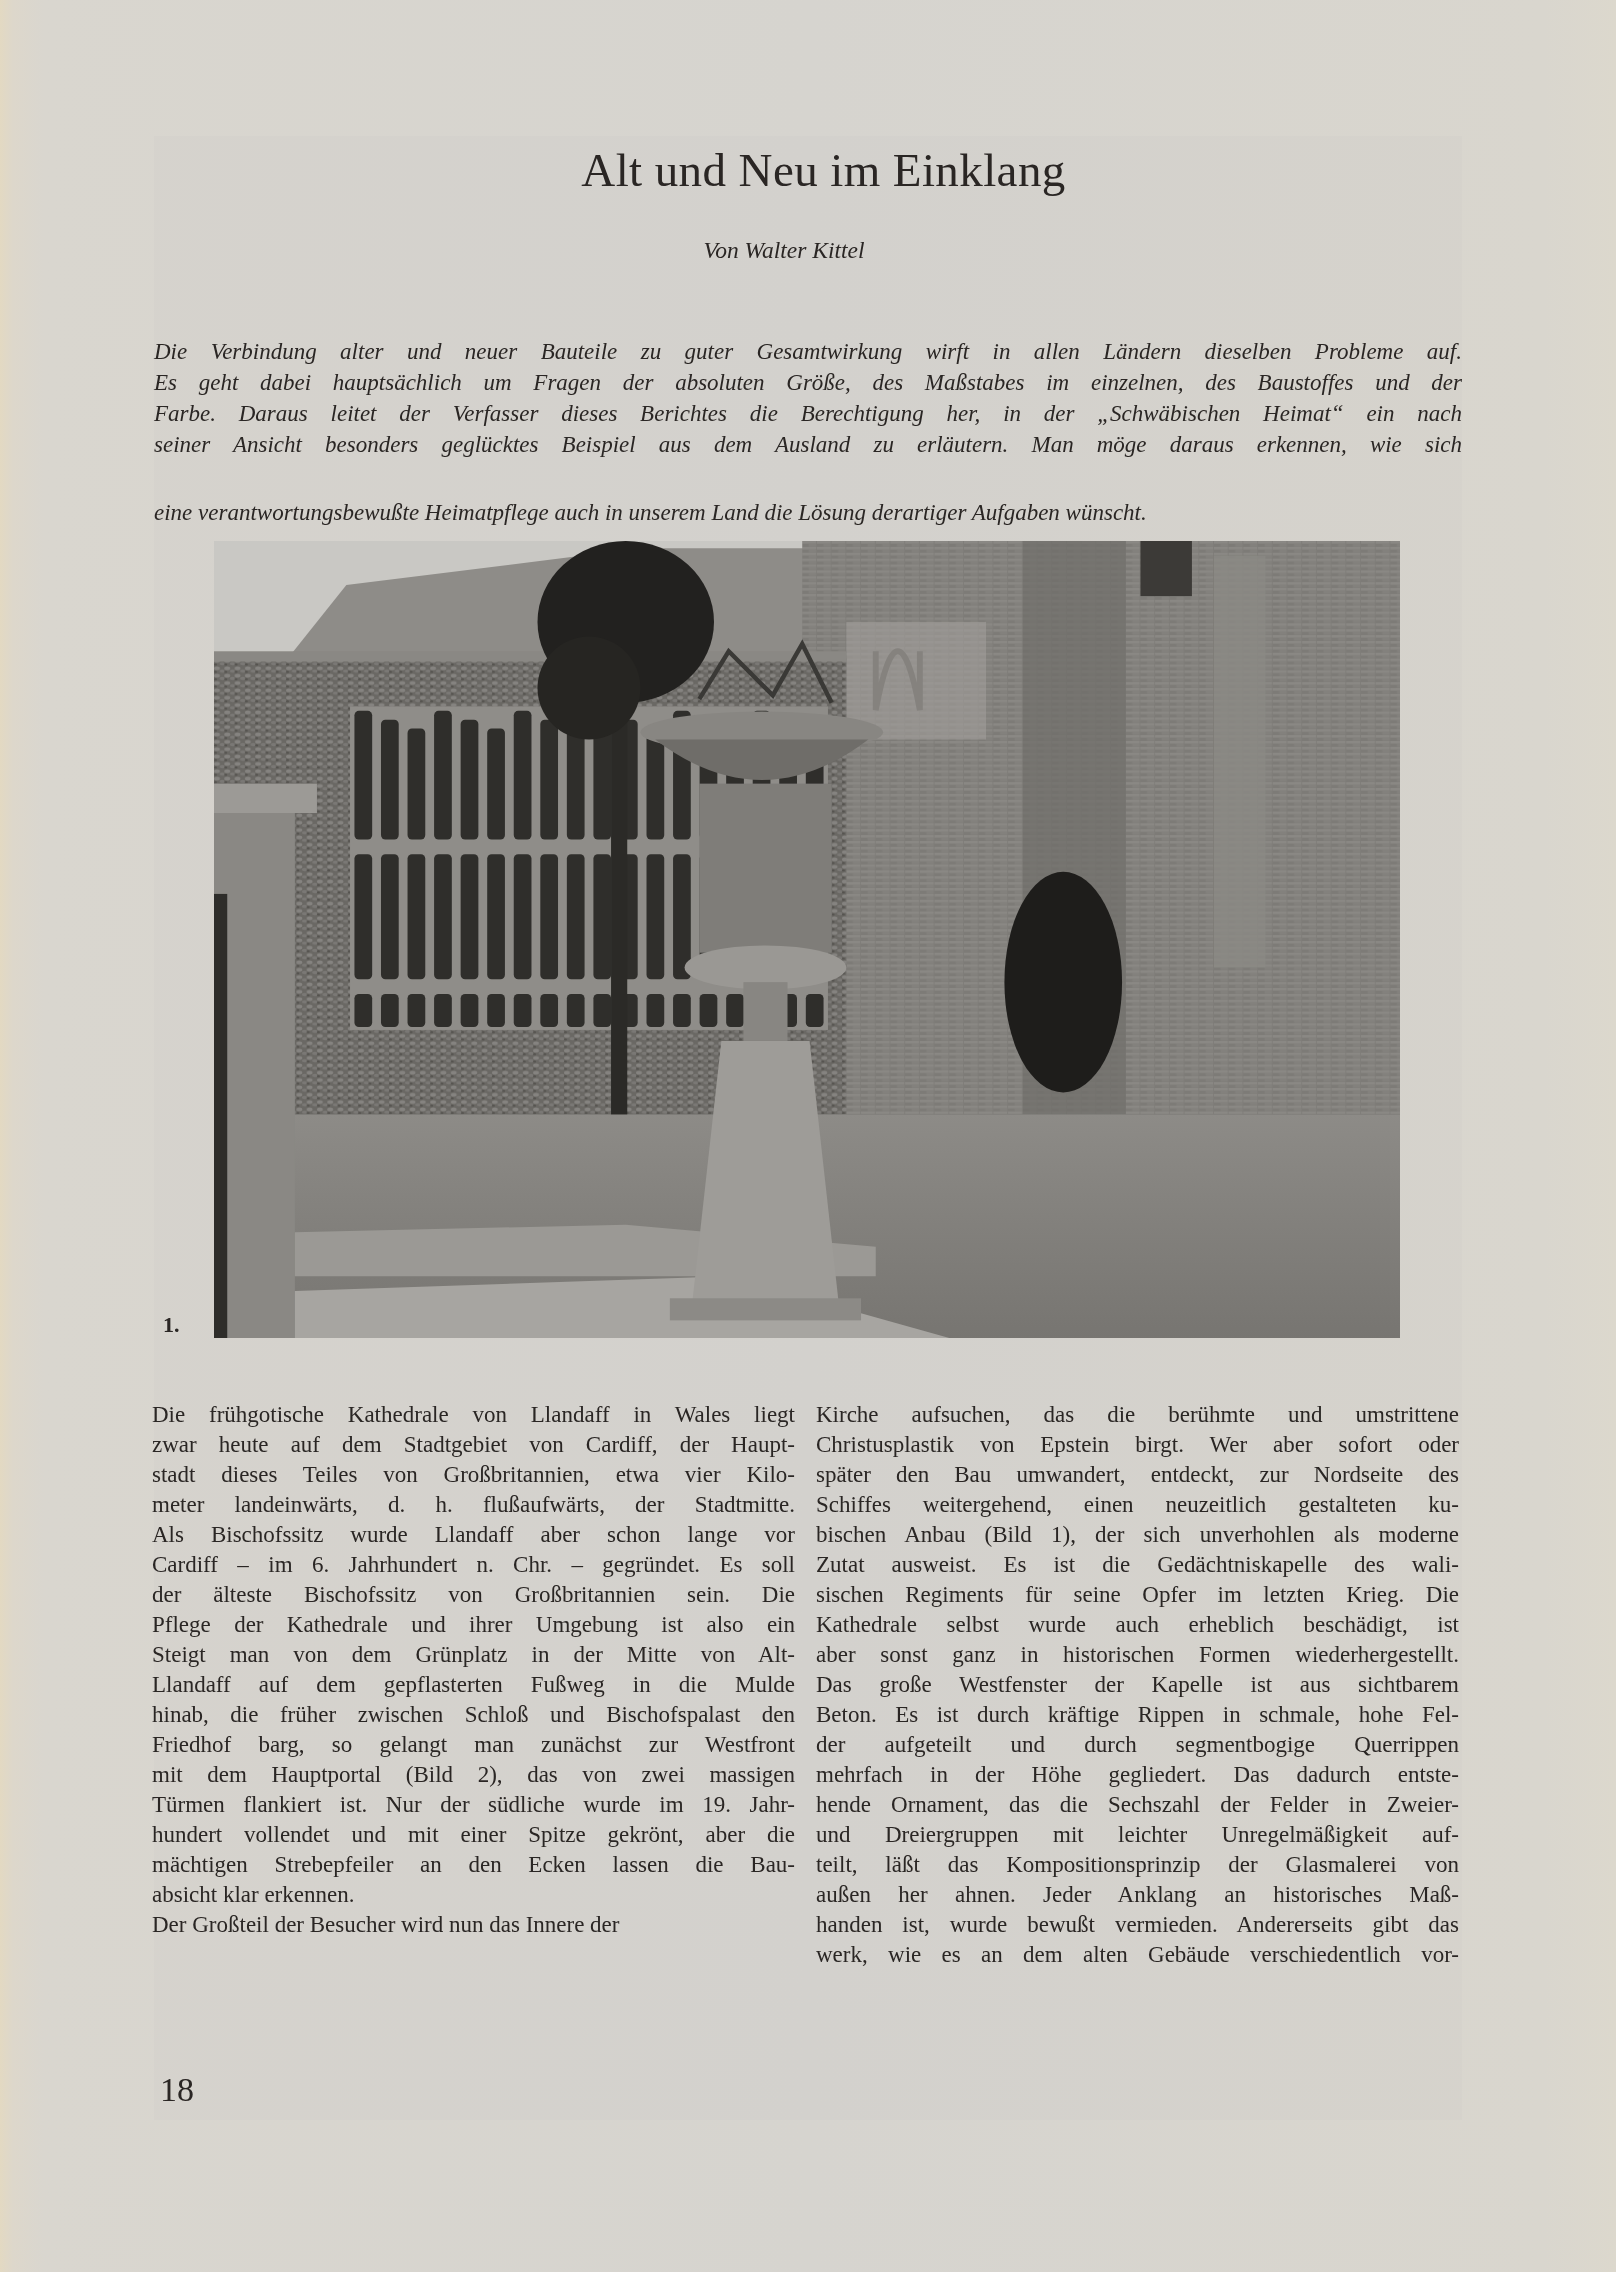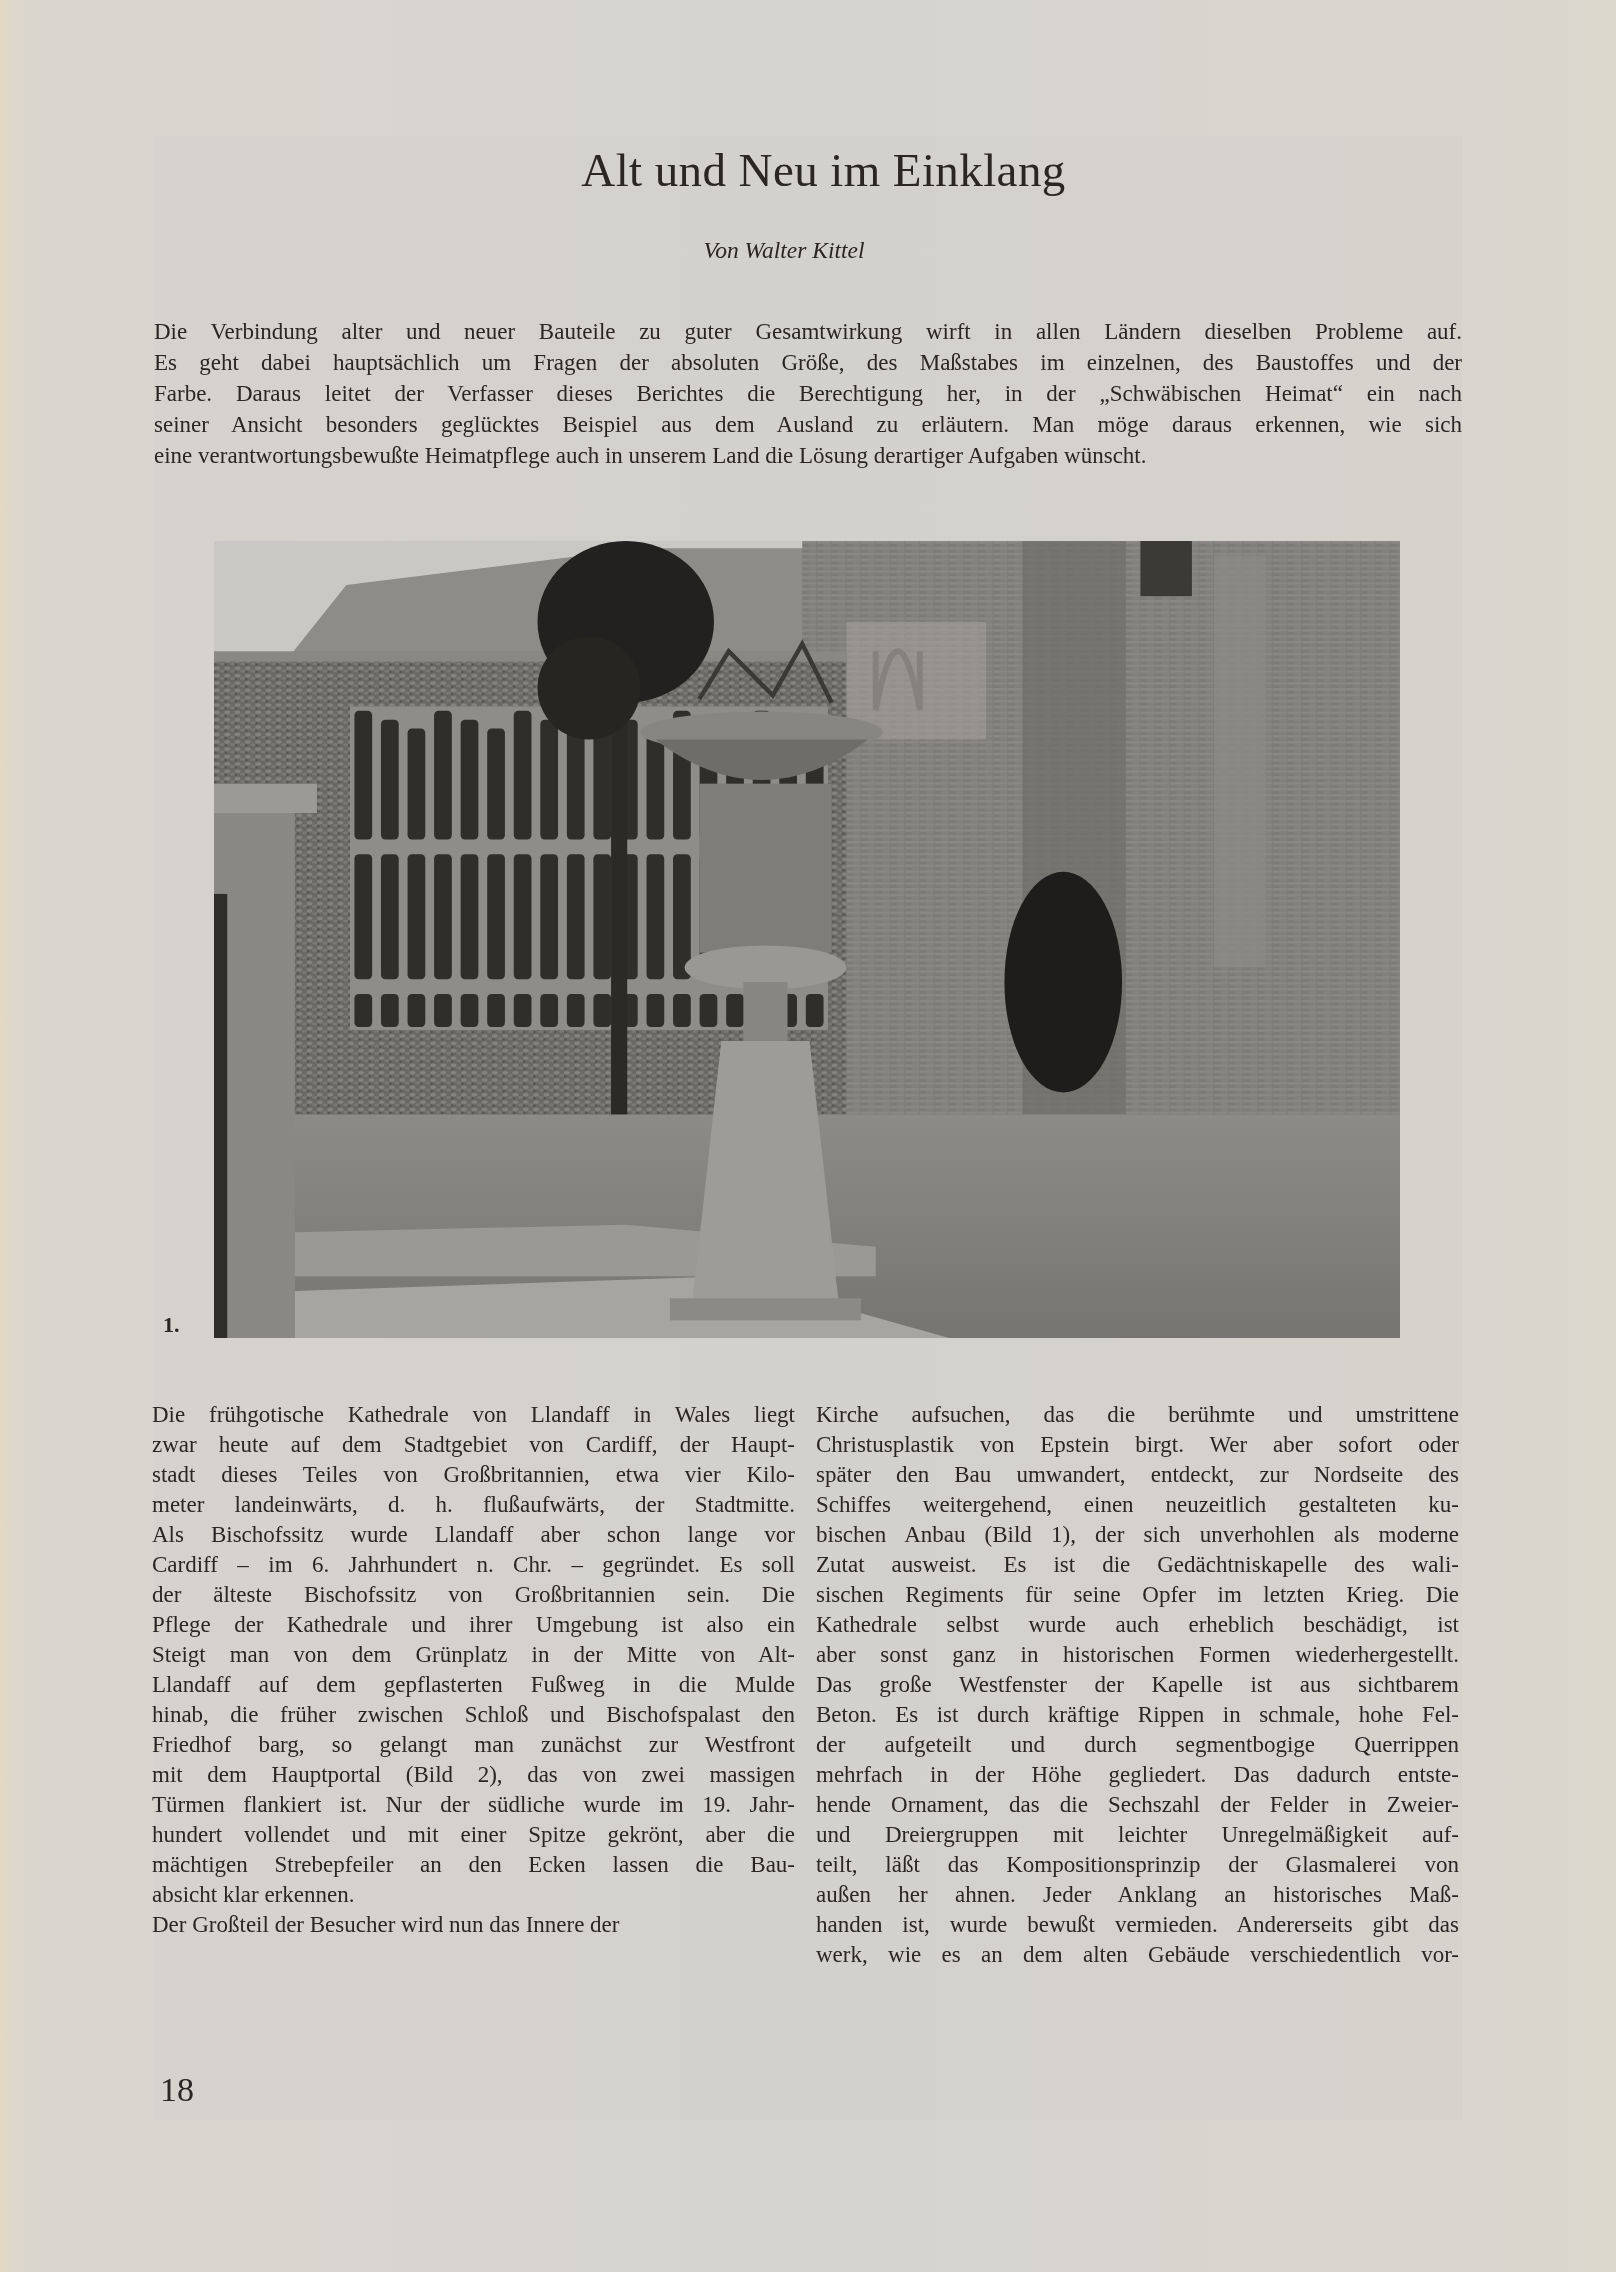--- a/index.html
+++ b/index.html
@@ -22,26 +22,26 @@
       position: absolute; left: 15px; width: 1617px; top: 143px; text-align: center;
       font-family: "Liberation Serif", serif; font-size: 47px; letter-spacing: 0.4px;
       color: #2a2624; margin: 0; font-weight: normal;
     }
     .byline {
       position: absolute; left: 0; width: 1568px; top: 237px; text-align: center;
       font-family: "Liberation Serif", serif; font-style: italic; font-size: 23.5px;
       color: #2a2624;
     }
     .intro {
-      position: absolute; left: 154px; top: 316px; width: 1308px;
-      font-family: "Liberation Serif", serif; font-size: 23px;
+      position: absolute; left: 154px; top: 336px; width: 1308px;
+      font-family: "Liberation Serif", serif; font-style: italic; font-size: 23px;
       line-height: 31px; text-align: justify; color: #2a2624;
     }
     .intro span { display: block; text-align-last: justify; }
-    .intro span.last { text-align-last: left; }
+    .intro span.last { text-align-last: left; margin-top: 37px; }
 
     .figure {
       position: absolute; left: 214px; top: 541px; width: 1186px; height: 797px;
       background: #6d6c69; overflow: hidden;
     }
     .figure svg { display: block; width: 100%; height: 100%; }
     .fig-num {
       position: absolute; left: 163px; top: 1312px; font-family: "Liberation Serif", serif;
       font-weight: bold; font-size: 22px; color: #2a2624;
     }

